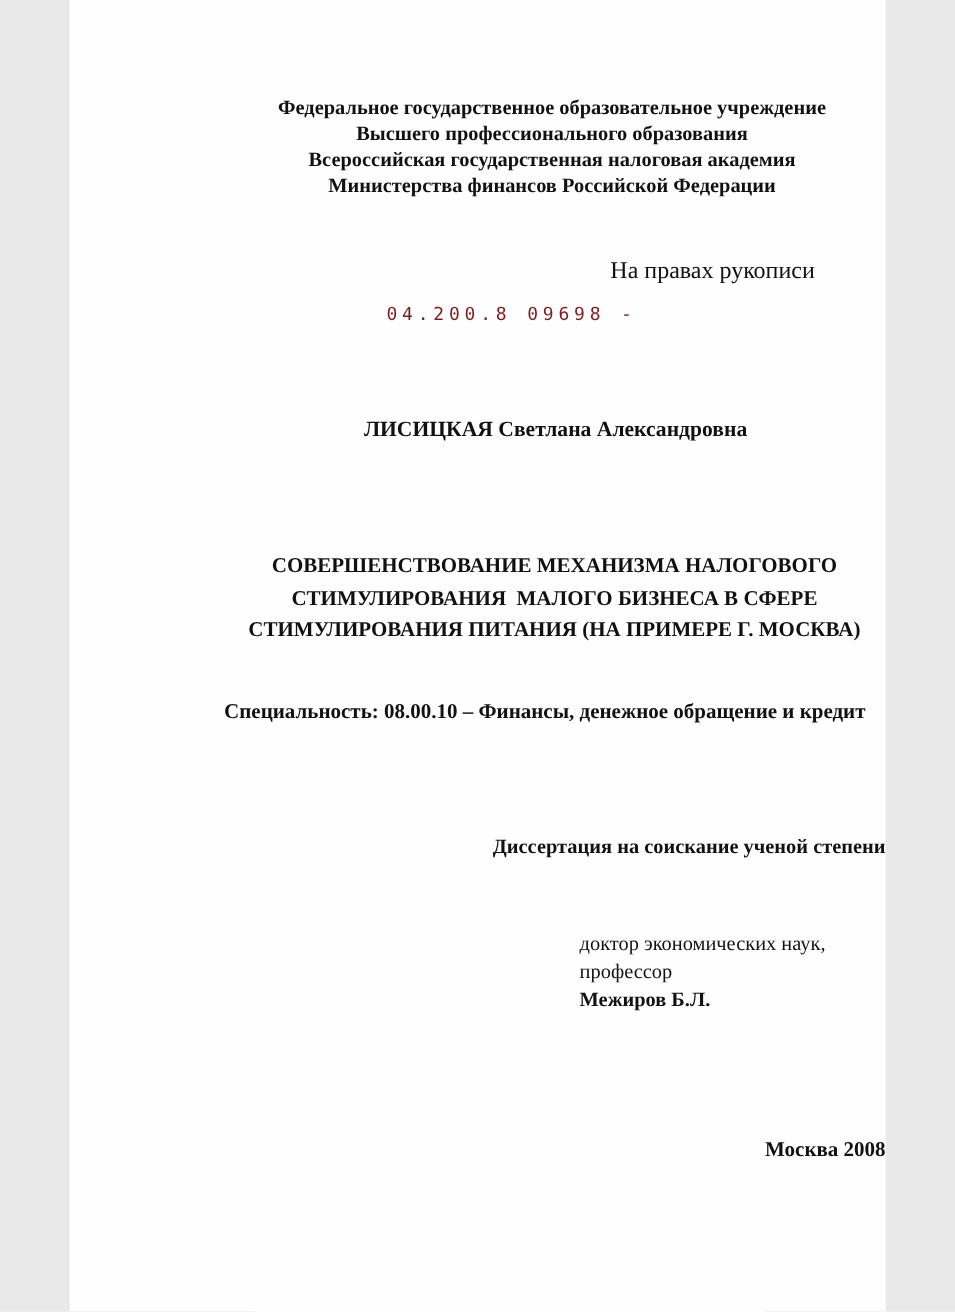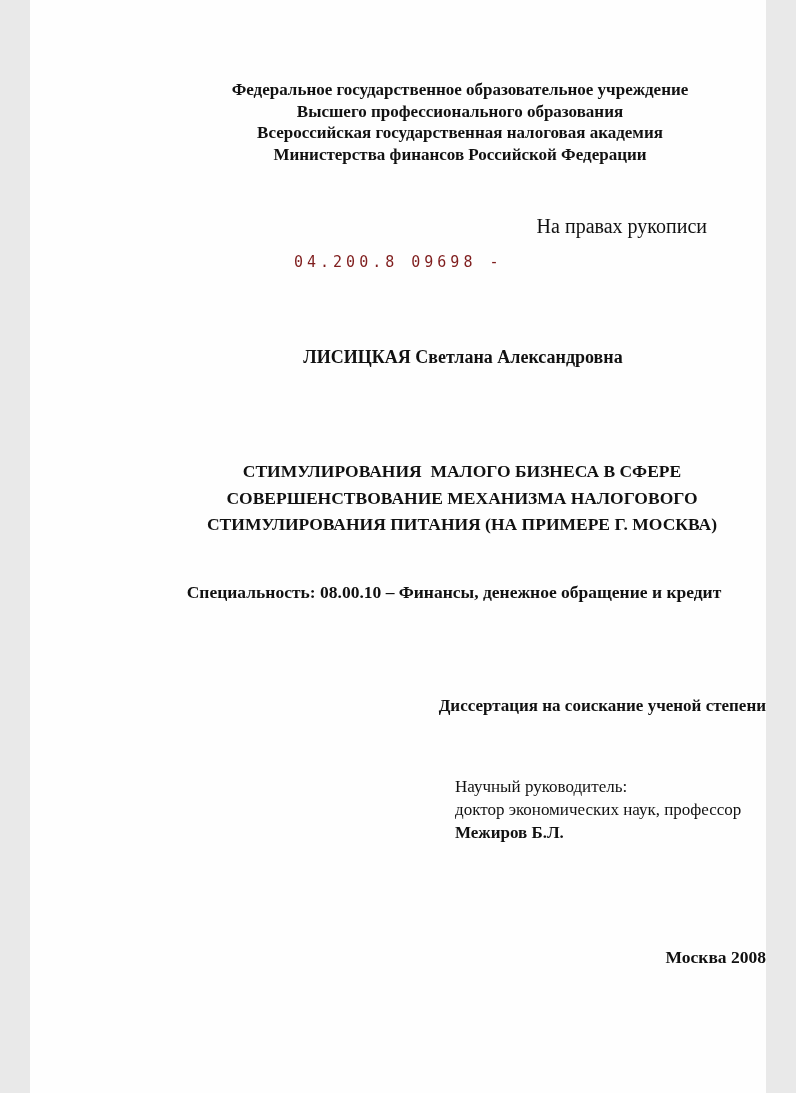--- a/index.html
+++ b/index.html
@@ -2,21 +2,21 @@
 <html><head>
 <meta charset="utf-8">
 <style>
   html, body {
     margin: 0;
     padding: 0;
     background: #e9e9e9;
   }
   .page {
     position: relative;
-    width: 736px;
+    width: 680px;
     height: 1093px;
     margin: 0 auto;
     background: #fefefe;
     font-family: "Liberation Serif", serif;
     color: #111;
     overflow: hidden;
   }
   .abs { position: absolute; }
 
   .institution {
@@ -106,32 +106,31 @@
     <div>Министерства финансов Российской Федерации</div>
   </div>
 
   <div class="abs manuscript-note">На правах рукописи</div>
 
   <div class="abs stamp">04.200.8 09698 -</div>
 
   <div class="abs author">ЛИСИЦКАЯ Светлана Александровна</div>
 
   <div class="abs title">
+    <div>СОВЕРШЕНСТВОВАНИЕ МЕХАНИЗМА НАЛОГОВОГО</div>
     <div>СТИМУЛИРОВАНИЯ  МАЛОГО БИЗНЕСА В СФЕРЕ</div>
-    <div>СОВЕРШЕНСТВОВАНИЕ МЕХАНИЗМА НАЛОГОВОГО</div>
     <div>СТИМУЛИРОВАНИЯ ПИТАНИЯ (НА ПРИМЕРЕ Г. МОСКВА)</div>
   </div>
 
   <div class="abs specialty">Специальность: 08.00.10 – Финансы, денежное обращение и кредит</div>
 
   <div class="abs degree-statement">
     <div>Диссертация на соискание ученой степени</div>
   </div>
 
   <div class="abs supervisor">
-    <div>Научный руководитель:</div>
     <div>доктор экономических наук, профессор</div>
     <div class="name">Межиров Б.Л.</div>
   </div>
 
   <div class="abs city-year">Москва 2008</div>
 
 </div>
 
 </body></html>

